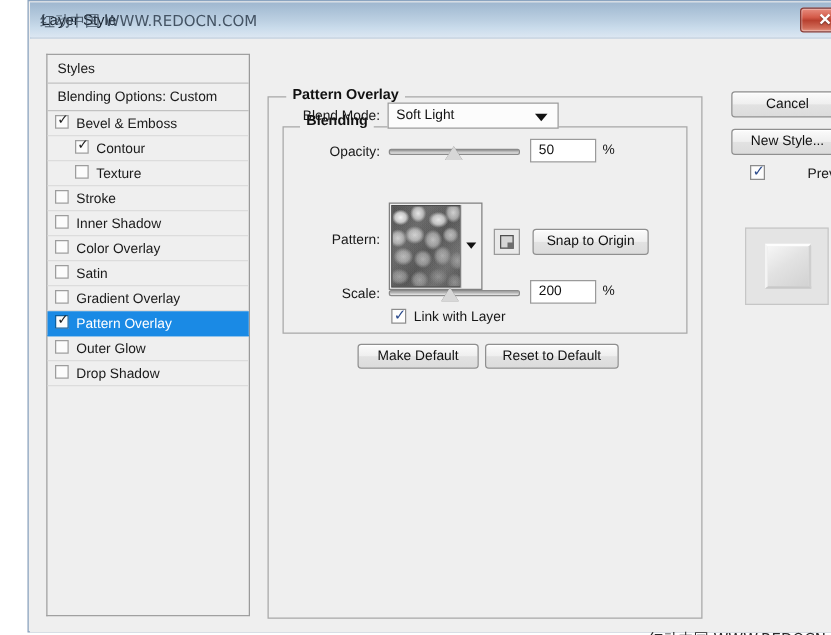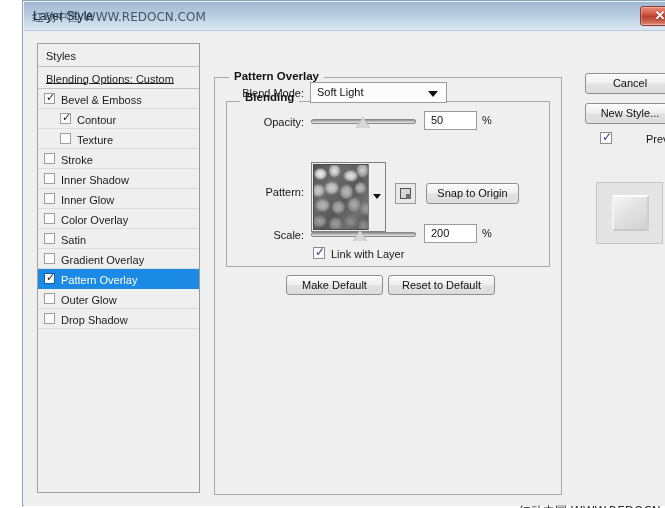--- a/index.html
+++ b/index.html
@@ -123,21 +123,20 @@
   }
   .sl-row.header {
     height: 23px;
     line-height: 23px;
     border-bottom: 1px solid #c2c2c2;
   }
   .sl-row.blendopt {
     height: 22px;
     line-height: 22px;
     border-bottom: 1px solid #c2c2c2;
-    text-decoration: underline;
   }
   .sl-row.effect {
     padding-left: 6px;
   }
   .sl-row.selected {
     background: #1a8ae5;
     color: #ffffff;
     border-bottom-color: #1a8ae5;
   }
   .sl-row.indent { padding-left: 22px; }
@@ -488,23 +487,20 @@
       <div class="sl-row effect indent">
         <span class="sl-cb"></span><span class="sl-label">Texture</span>
       </div>
       <div class="sl-row effect">
         <span class="sl-cb"></span><span class="sl-label">Stroke</span>
       </div>
       <div class="sl-row effect">
         <span class="sl-cb"></span><span class="sl-label">Inner Shadow</span>
       </div>
       <div class="sl-row effect">
-        <span class="sl-cb"></span><span class="sl-label">Inner Glow</span>
-      </div>
-      <div class="sl-row effect">
         <span class="sl-cb"></span><span class="sl-label">Color Overlay</span>
       </div>
       <div class="sl-row effect">
         <span class="sl-cb"></span><span class="sl-label">Satin</span>
       </div>
       <div class="sl-row effect">
         <span class="sl-cb"></span><span class="sl-label">Gradient Overlay</span>
       </div>
       <div class="sl-row effect selected">
         <span class="sl-cb checked"></span><span class="sl-label">Pattern Overlay</span>

